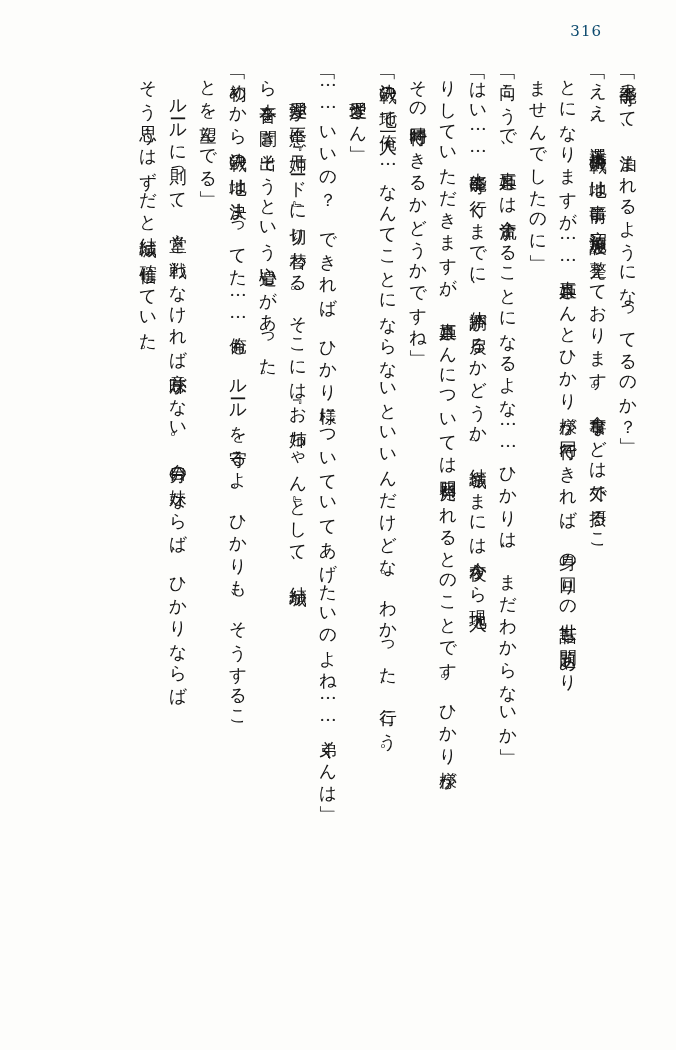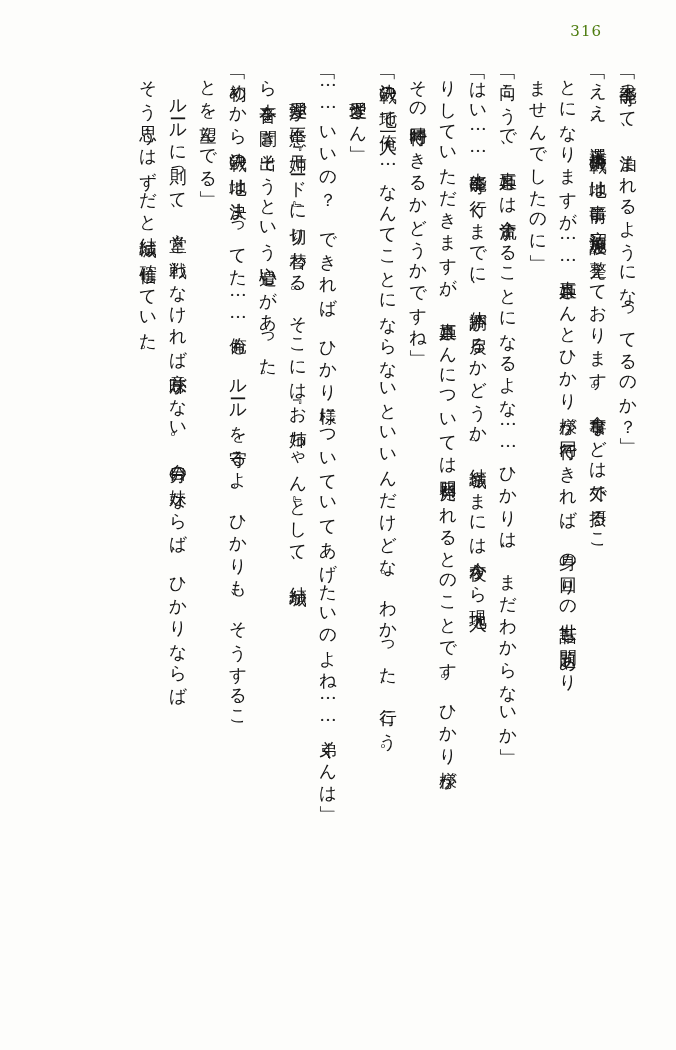--- a/index.html
+++ b/index.html
@@ -20,21 +20,21 @@
     height: 1050px;
     background: #fdfdfb;
     box-sizing: border-box;
   }
   .page-number {
     position: absolute;
     top: 22px;
     right: 74px;
     font-size: 15px;
     letter-spacing: 1px;
-    color: #4d7c0f;
+    color: #0c4a6e;
     font-family: "DejaVu Serif", "Liberation Serif", serif;
   }
   .text-body {
     position: absolute;
     top: 68px;
     left: 40px;
     right: 40px;
     height: 930px;
     display: flex;
     flex-direction: row-reverse;

